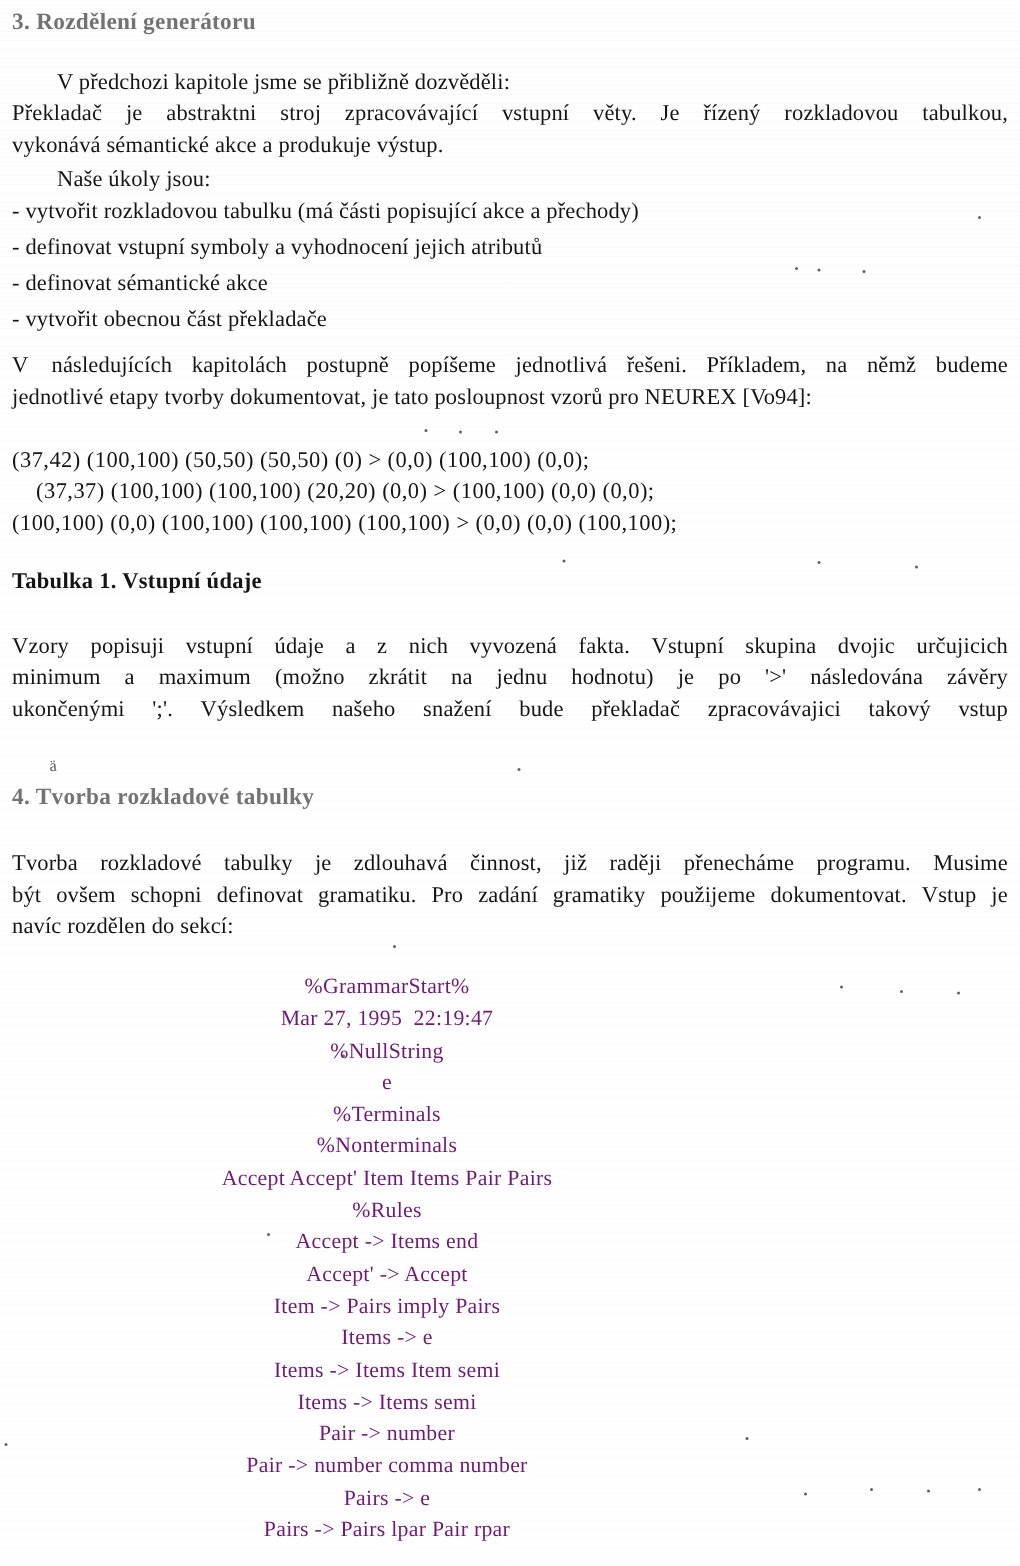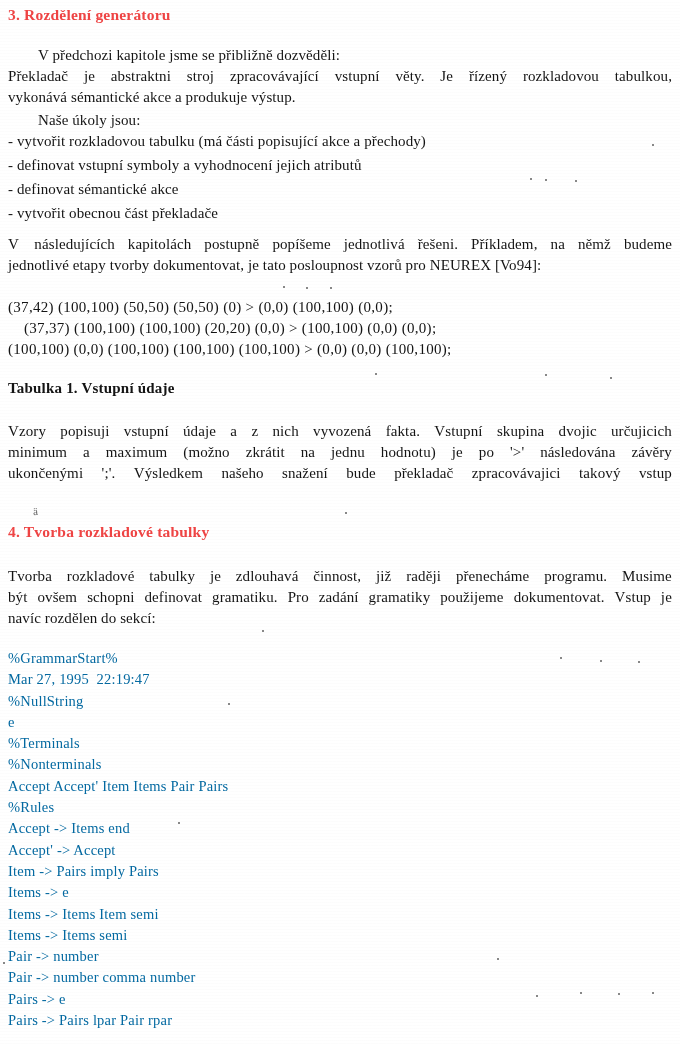--- a/index.html
+++ b/index.html
@@ -31,21 +31,21 @@
     font-size: 15px;
     line-height: 21px;
     color: #141414;
     letter-spacing: 0.1px;
   }
 
   .heading {
     font-size: 15.5px;
     font-weight: 700;
     letter-spacing: 0.2px;
-    color: #ef4444;
+    color: #737373;
   }
 
   .para {
     text-align: justify;
     text-justify: inter-word;
   }
   .para > .line {
     display: block;
     white-space: nowrap;
   }
@@ -66,21 +66,22 @@
     font-size: 15px;
     line-height: 21px;
     letter-spacing: 0.3px;
   }
 
   .code-line {
     white-space: pre;
     font-size: 14.5px;
     line-height: 21.3px;
     letter-spacing: 0.2px;
-    color: #0369a1;
+    color: #701a75;
+    text-align: center;
   }
 
   
   .speck {
     position: absolute;
     background: #2b2b2b;
     border-radius: 50%;
     opacity: 0.75;
   }
   .artifact {

